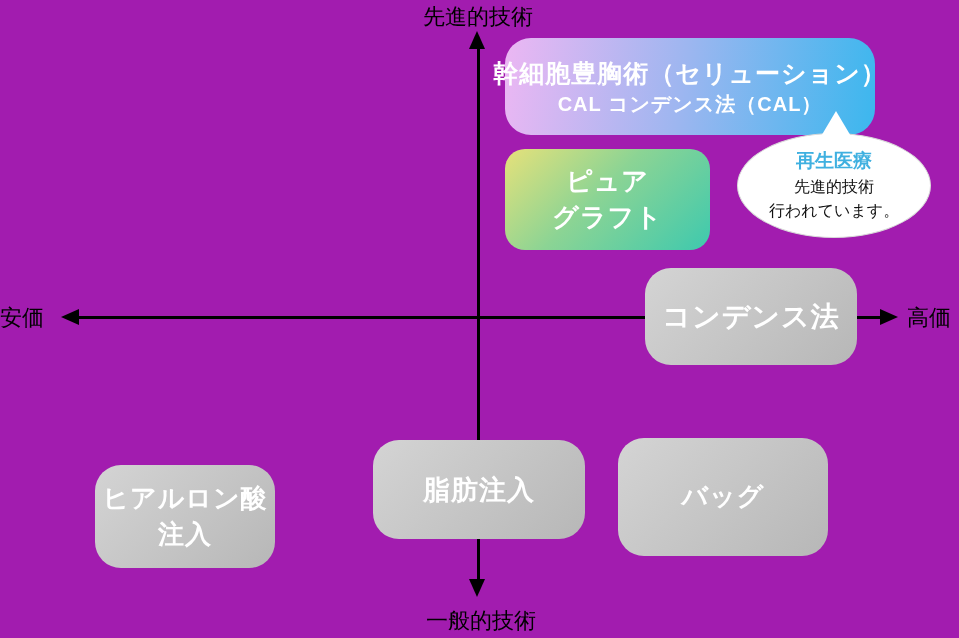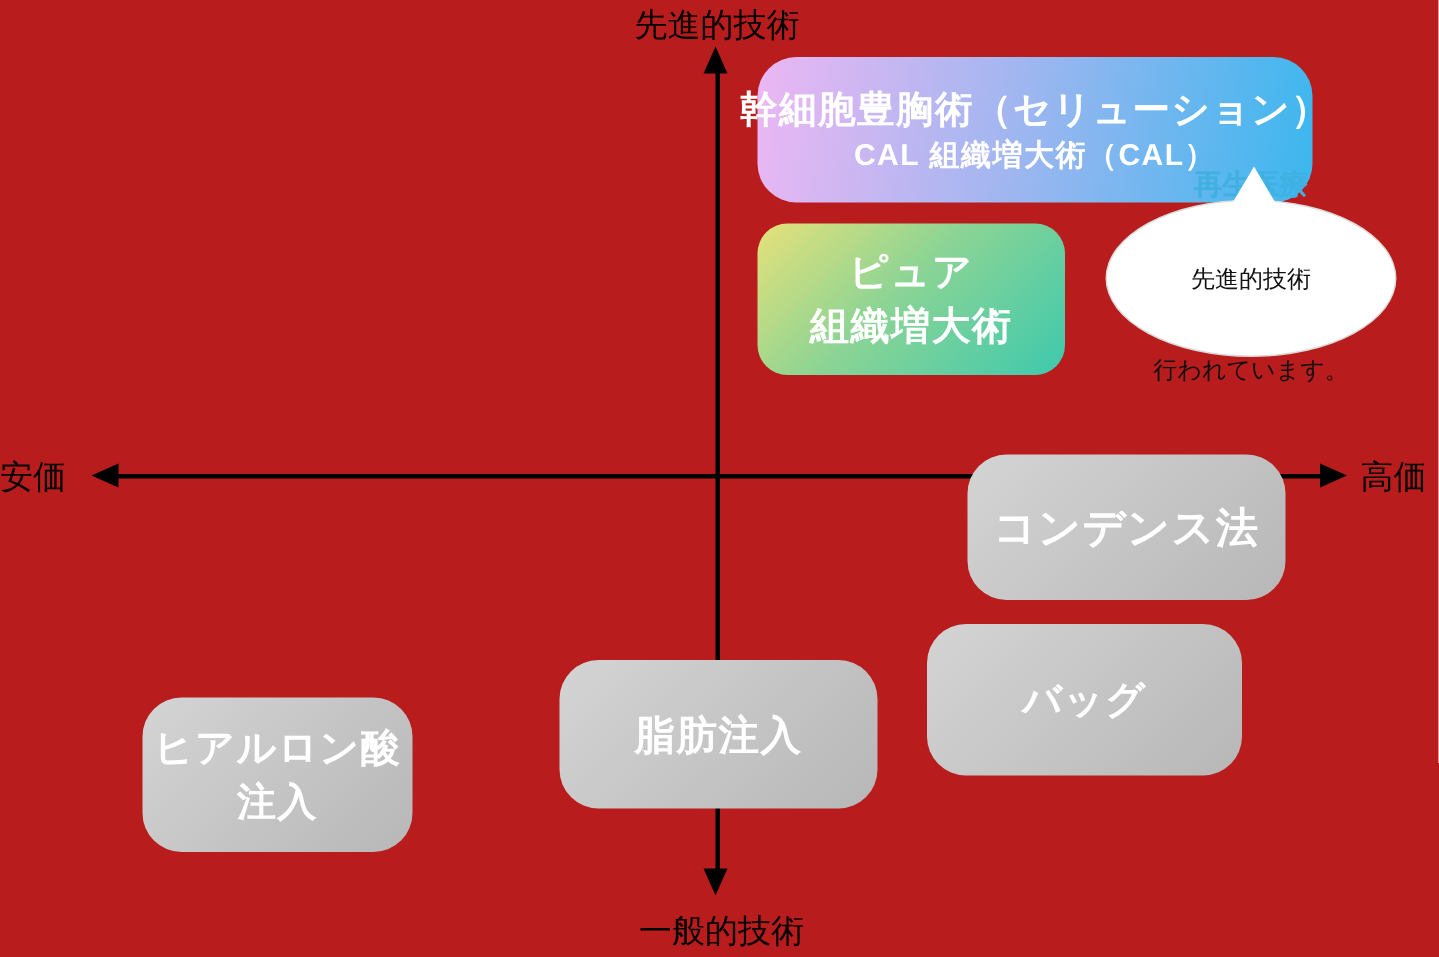--- a/index.html
+++ b/index.html
@@ -1,17 +1,17 @@
 <!DOCTYPE html>
 <html><head>
 <meta charset="utf-8">
 <style>
   html,body{margin:0;padding:0;background:#fff;}
   #stage{
-    position:relative;width:959px;height:638px;background:#b91c1c;overflow:hidden;
+    position:relative;width:959px;height:638px;background:#a21caf;overflow:hidden;
     font-family:"Liberation Sans",sans-serif;
   }
   
   .axis-shaft{position:absolute;background:#000;z-index:1;}
   #v-shaft{left:477px;top:42px;width:2.5px;height:546px;}
   #h-shaft{left:74px;top:316px;width:810px;height:2.5px;}
   .arrow{position:absolute;width:0;height:0;z-index:1;}
   #arrow-up{left:469px;top:31px;border-left:8px solid transparent;border-right:8px solid transparent;border-bottom:18px solid #000;}
   #arrow-down{left:469px;top:579px;border-left:8px solid transparent;border-right:8px solid transparent;border-top:18px solid #000;}
   #arrow-left{left:61px;top:309px;border-top:8px solid transparent;border-bottom:8px solid transparent;border-right:18px solid #000;}
@@ -29,33 +29,32 @@
   }
   .box .l1,.box .l2{white-space:nowrap;}
   #box-stem-cell{left:505px;top:38px;width:370px;height:97px;
     background:linear-gradient(98deg,#ecb7f3 0%,#9db6f0 48%,#3bb7ee 100%);}
   #box-stem-cell .l1{font-size:25px;line-height:1.4;}
   #box-stem-cell .l2{font-size:20px;line-height:1.3;}
   #box-pure-graft{left:505px;top:149px;width:205px;height:101px;
     background:linear-gradient(135deg,#e6e17a 0%,#8cd494 45%,#3ec9ae 100%);border-radius:20px;}
   #box-pure-graft .l1,#box-pure-graft .l2{font-size:26px;line-height:1.35;}
   .gray{background:linear-gradient(135deg,#d4d4d4 0%,#b7b7b7 100%);}
-  #box-condense{left:645px;top:268px;width:212px;height:97px;font-size:28px;margin-top:35px;}
+  #box-condense{left:645px;top:268px;width:212px;height:97px;font-size:28px;}
   #box-fat{left:373px;top:440px;width:212px;height:99px;font-size:27px;}
-  #box-bag{left:618px;top:416px;width:210px;height:101px;}
+  #box-bag{left:618px;top:438px;width:210px;height:118px;}
   #box-bag .l1,#box-bag .l2{font-size:26px;line-height:1.35;}
   #box-hyaluronic{left:95px;top:465px;width:180px;height:103px;}
   #box-hyaluronic .l1,#box-hyaluronic .l2{font-size:26px;line-height:1.35;}
   
   #bubble{
     position:absolute;left:737px;top:133px;width:192px;height:103px;
     background:#fff;border:1px solid #d9d9d9;border-radius:50%;z-index:5;
     display:flex;flex-direction:column;align-items:center;justify-content:center;
     text-align:center;
-    gap:37px;
   }
   #bubble-tail{
     position:absolute;left:820px;top:111px;width:0;height:0;z-index:6;
     border-left:16px solid transparent;border-right:16px solid transparent;
     border-bottom:27px solid #fff;
   }
   #bubble-title{font-size:19px;font-weight:bold;color:#3fb0e0;line-height:1.4;white-space:nowrap;}
   .bubble-line{font-size:16px;color:#111;line-height:1.5;white-space:nowrap;}
 </style>
 </head>
@@ -70,26 +69,26 @@
   <div class="arrow" id="arrow-left"></div>
   <div class="arrow" id="arrow-right"></div>
 
   <div class="axis-label" id="label-top">先進的技術</div>
   <div class="axis-label" id="label-bottom">一般的技術</div>
   <div class="axis-label" id="label-left">安価</div>
   <div class="axis-label" id="label-right">高価</div>
 
   <div class="box" id="box-stem-cell">
     <div class="l1">幹細胞豊胸術（セリューション）</div>
-    <div class="l2">CAL 組織増大術（CAL）</div>
+    <div class="l2">CAL コンデンス法（CAL）</div>
   </div>
 
   <div class="box" id="box-pure-graft">
     <div class="l1">ピュア</div>
-    <div class="l2">組織増大術</div>
+    <div class="l2">グラフト</div>
   </div>
 
   <div class="box gray" id="box-condense">
     <div class="l1">コンデンス法</div>
   </div>
 
   <div class="box gray" id="box-fat">
     <div class="l1">脂肪注入</div>
   </div>
 

